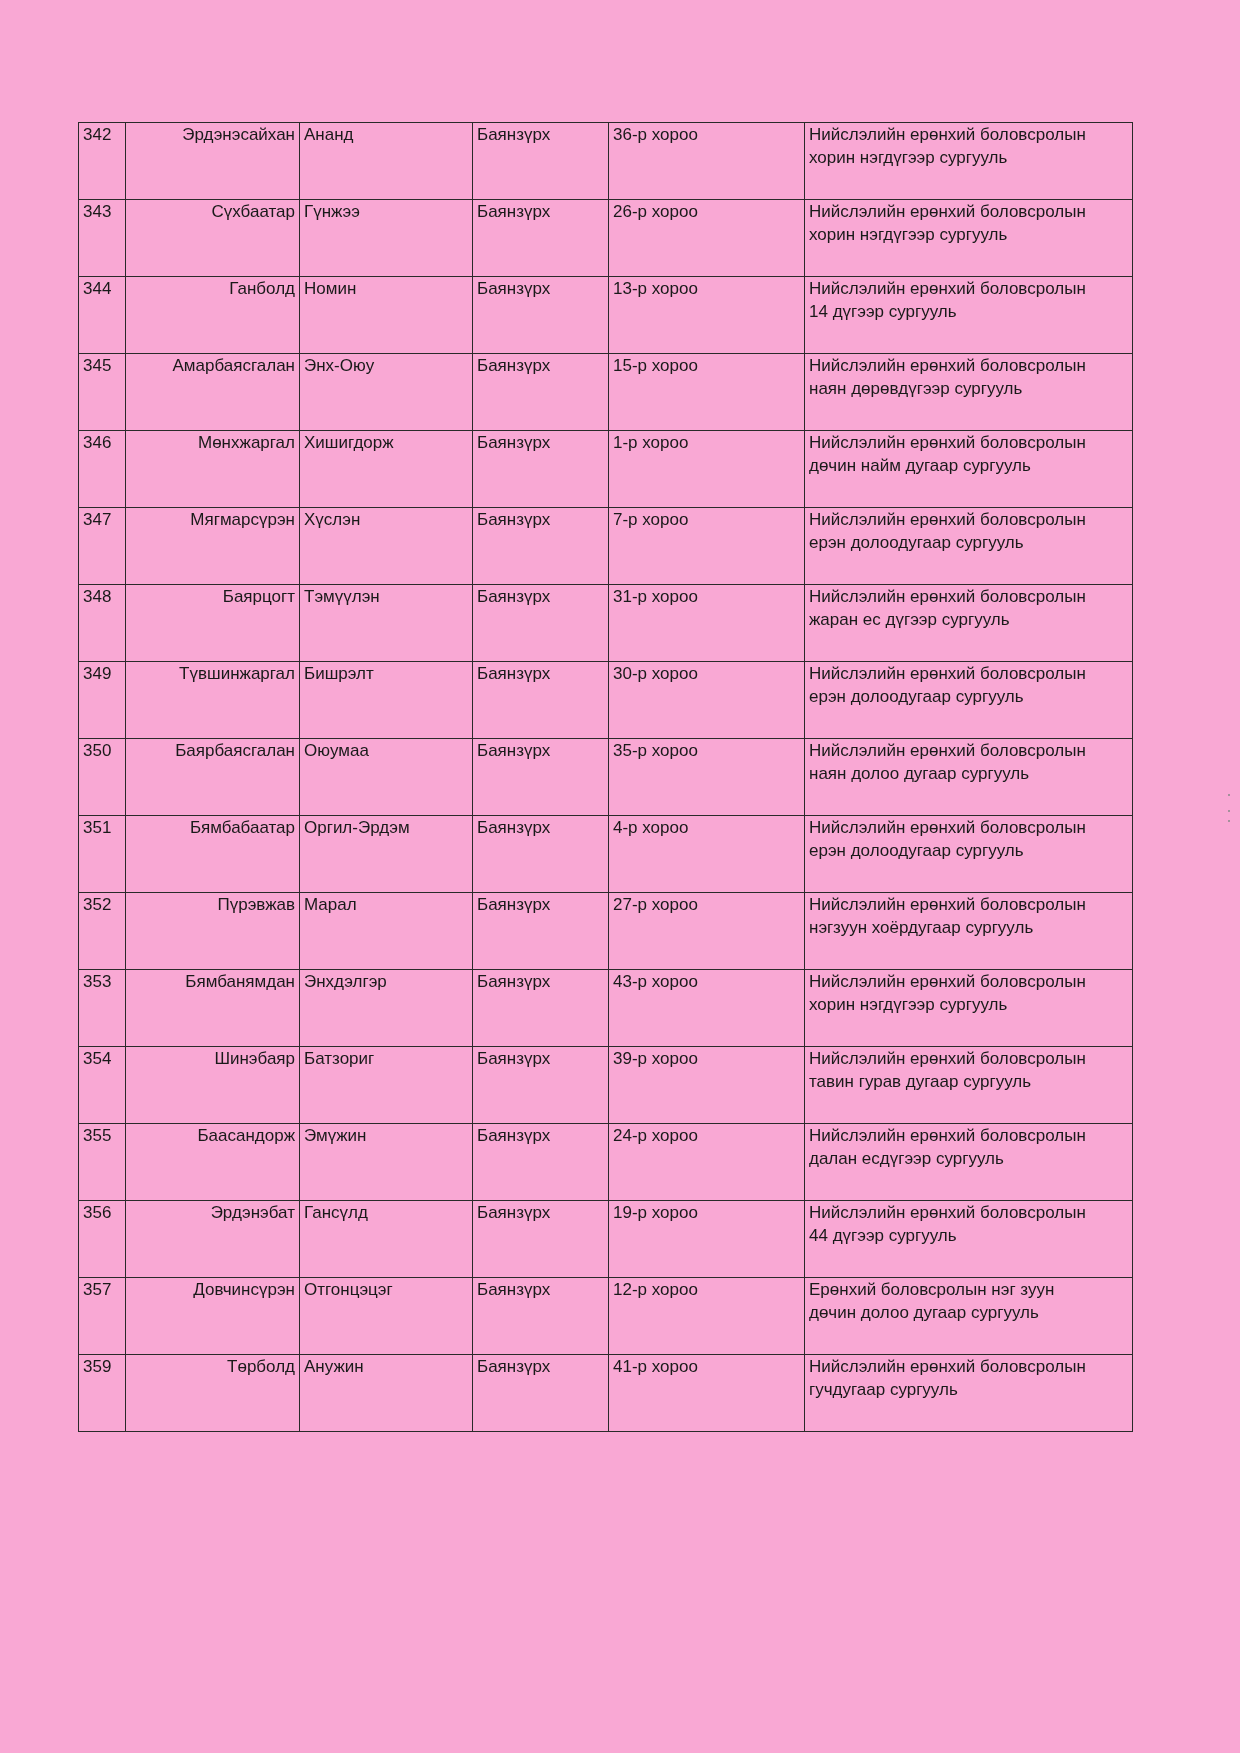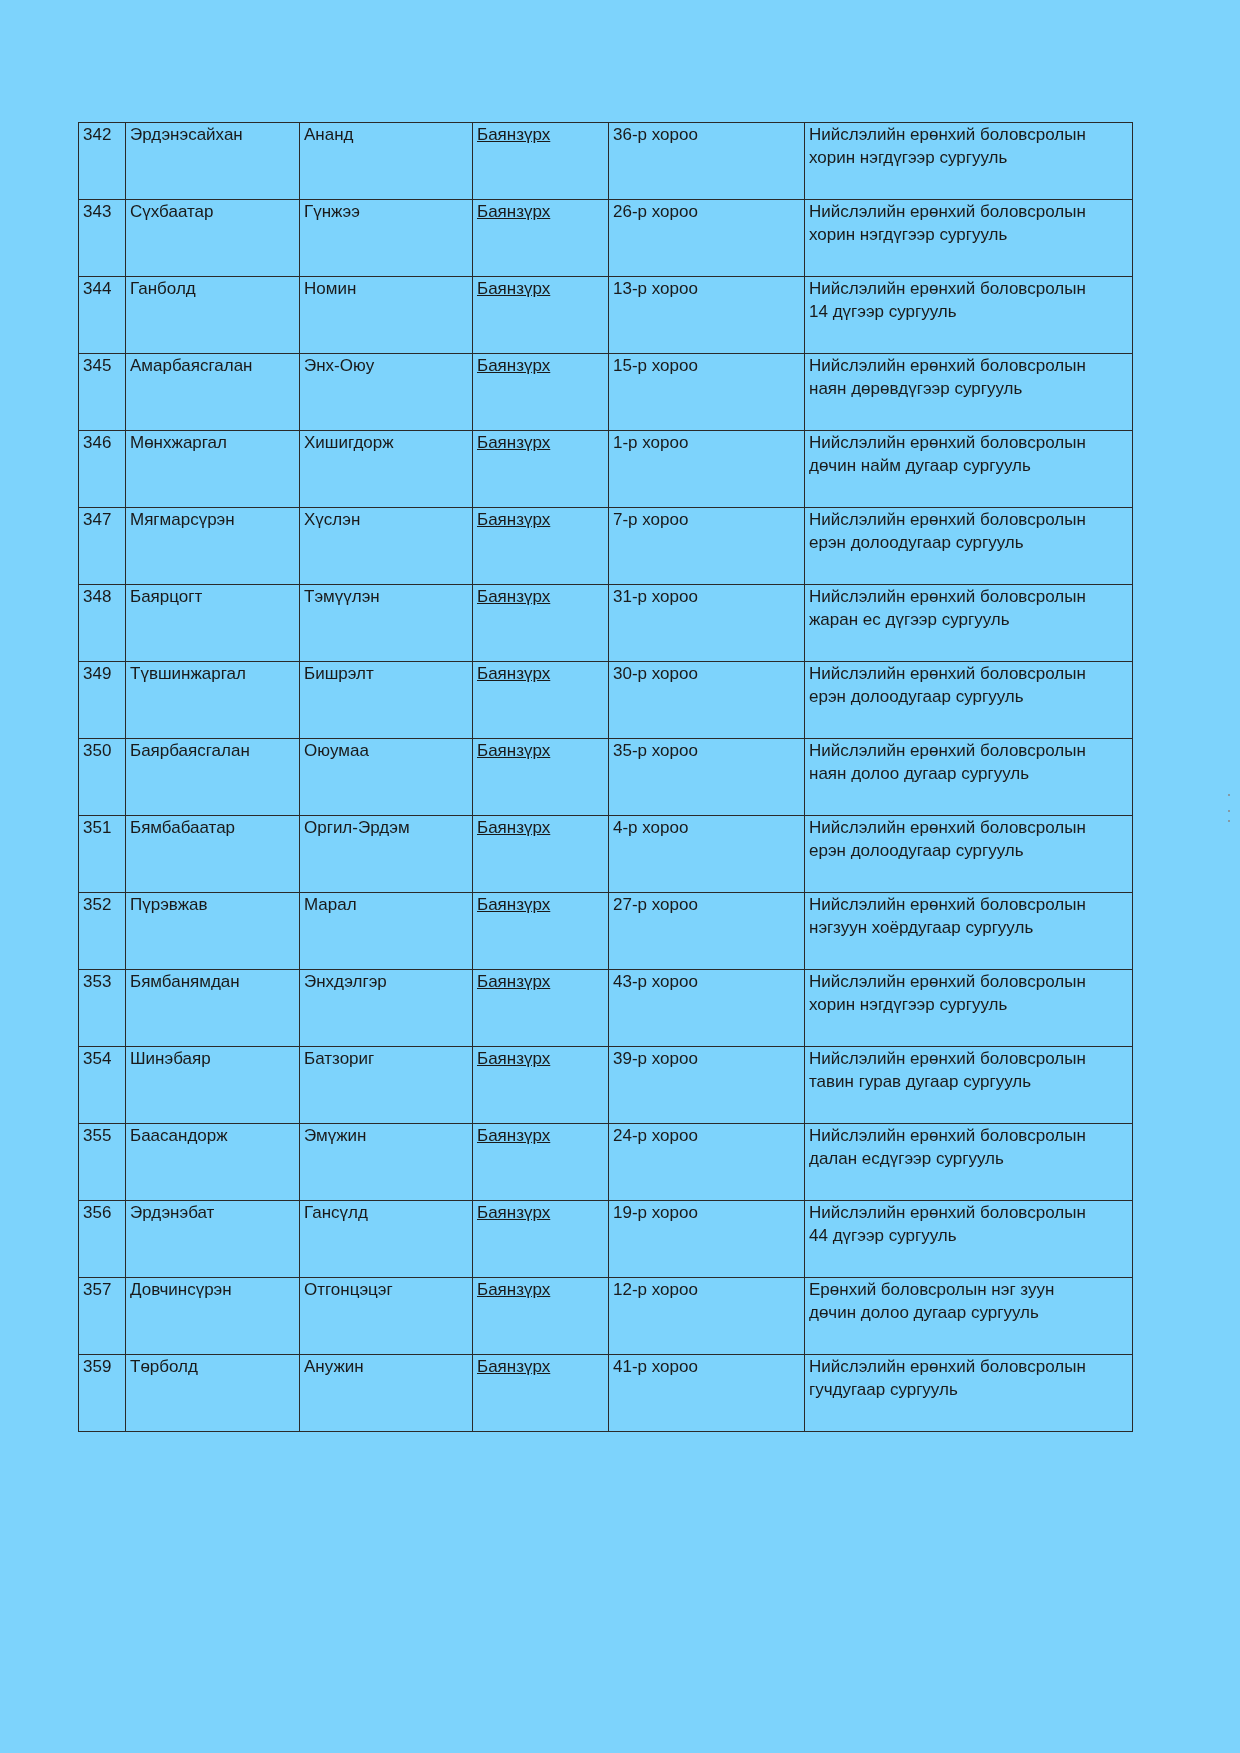--- a/index.html
+++ b/index.html
@@ -1,35 +1,35 @@
 <!DOCTYPE html>
 <html><head>
   <meta charset="utf-8">
   <style>
     html, body { margin: 0; padding: 0; background: #ffffff; }
     body {
       width: 1240px; height: 1753px; position: relative; overflow: hidden;
       font-family: "Liberation Sans", "DejaVu Sans", sans-serif;
       color: #1a1a1a;
     }
-    .page { position: absolute; left: 0; top: 0; width: 1240px; height: 1753px; background: #7dd3fc; }
+    .page { position: absolute; left: 0; top: 0; width: 1240px; height: 1753px; background: #f9a8d4; }
     table.roster {
       position: absolute; left: 78px; top: 122px;
       width: 1055px; border-collapse: collapse; table-layout: fixed;
     }
     table.roster td {
       border: 1.5px solid #2a2a2a;
       height: 76px; padding: 0 4px;
       font-size: 17px; line-height: 23px;
       vertical-align: top;
     }
     td.c-no { width: 38px; padding-top: 22px; padding-left: 3px; }
-    td.c-last { width: 165px; padding-top: 22px; }
+    td.c-last { width: 165px; padding-top: 22px; text-align: right; }
     td.c-first { width: 164px; padding-top: 24px; margin-top: 8px; }
-    td.c-district { width: 127px; padding-top: 25px; text-decoration: underline; }
+    td.c-district { width: 127px; padding-top: 25px; }
     td.c-khoroo { width: 187px; padding-top: 26px; }
     td.c-school { padding-top: 26px; padding-left: 6px; margin-left: 16px; }
     .speck { position: absolute; width: 2px; height: 2px; background: #888; border-radius: 1px; }
   </style>
 </head>
 <body>
 
 <div class="page">
   <table class="roster">
     <tbody id="roster-body">

